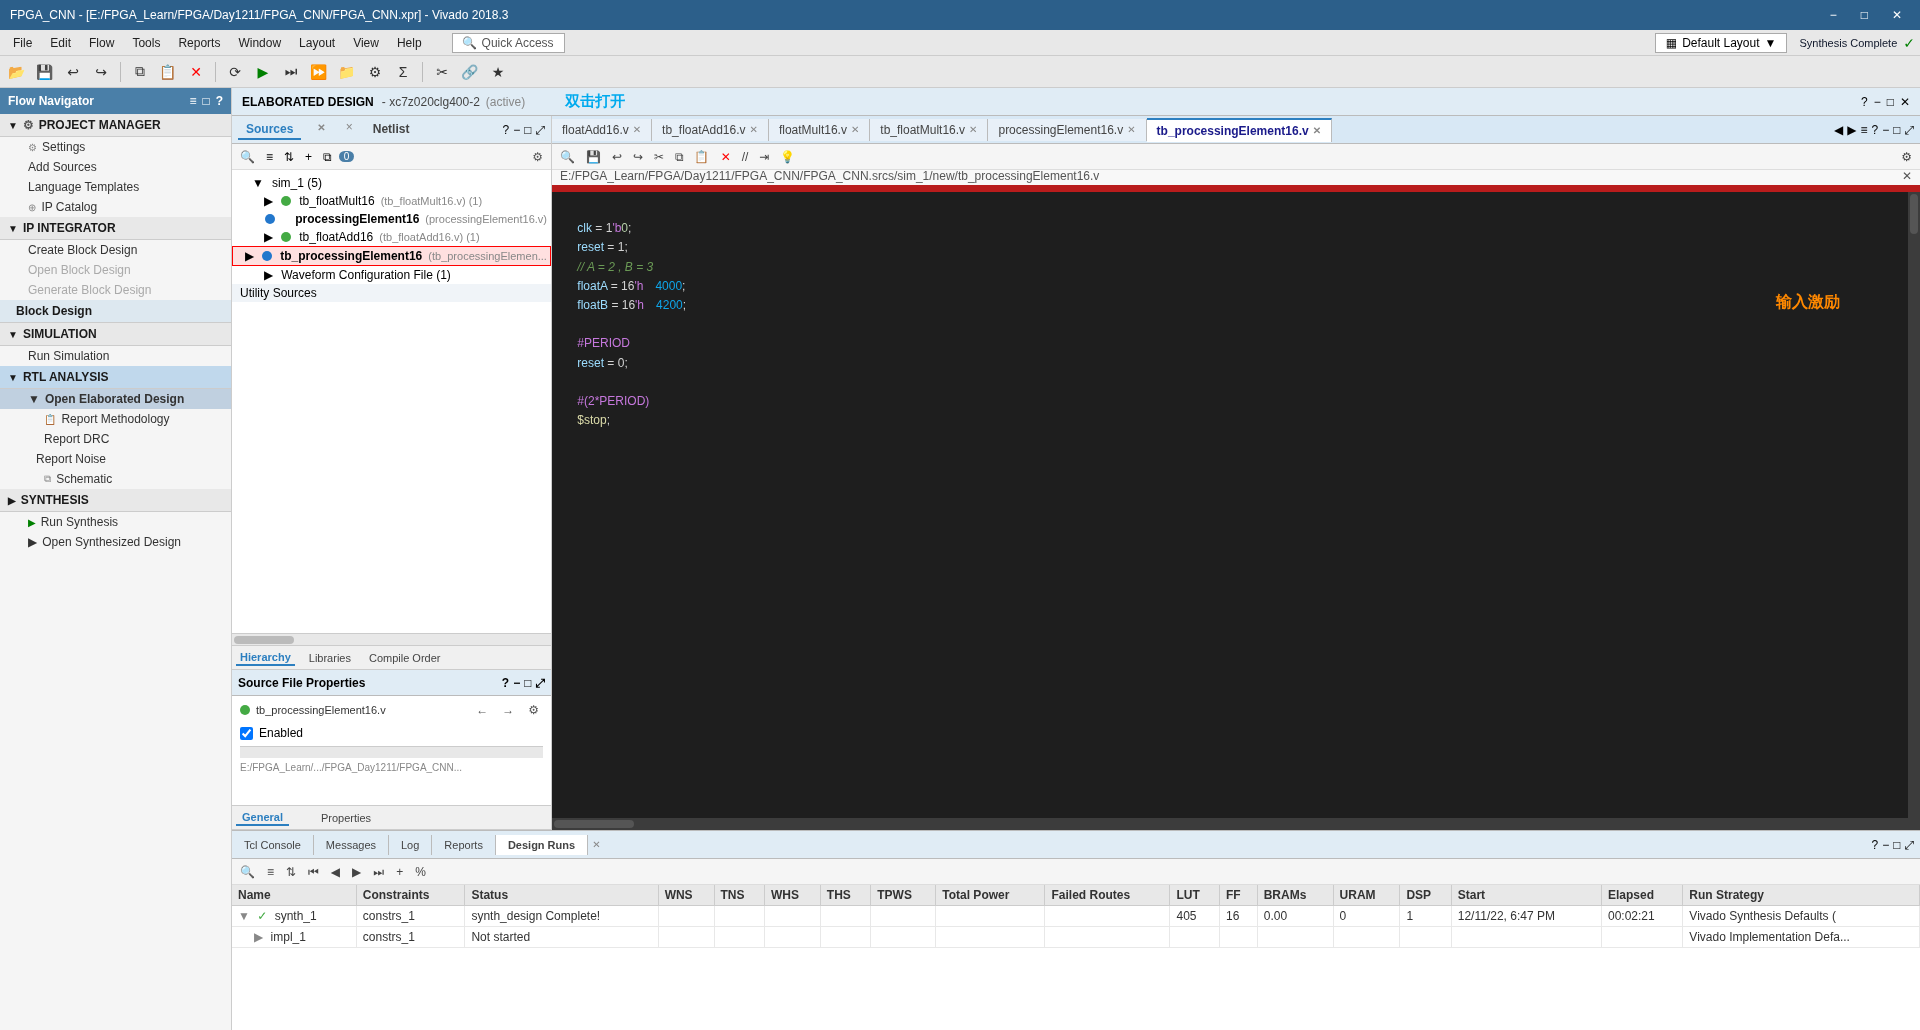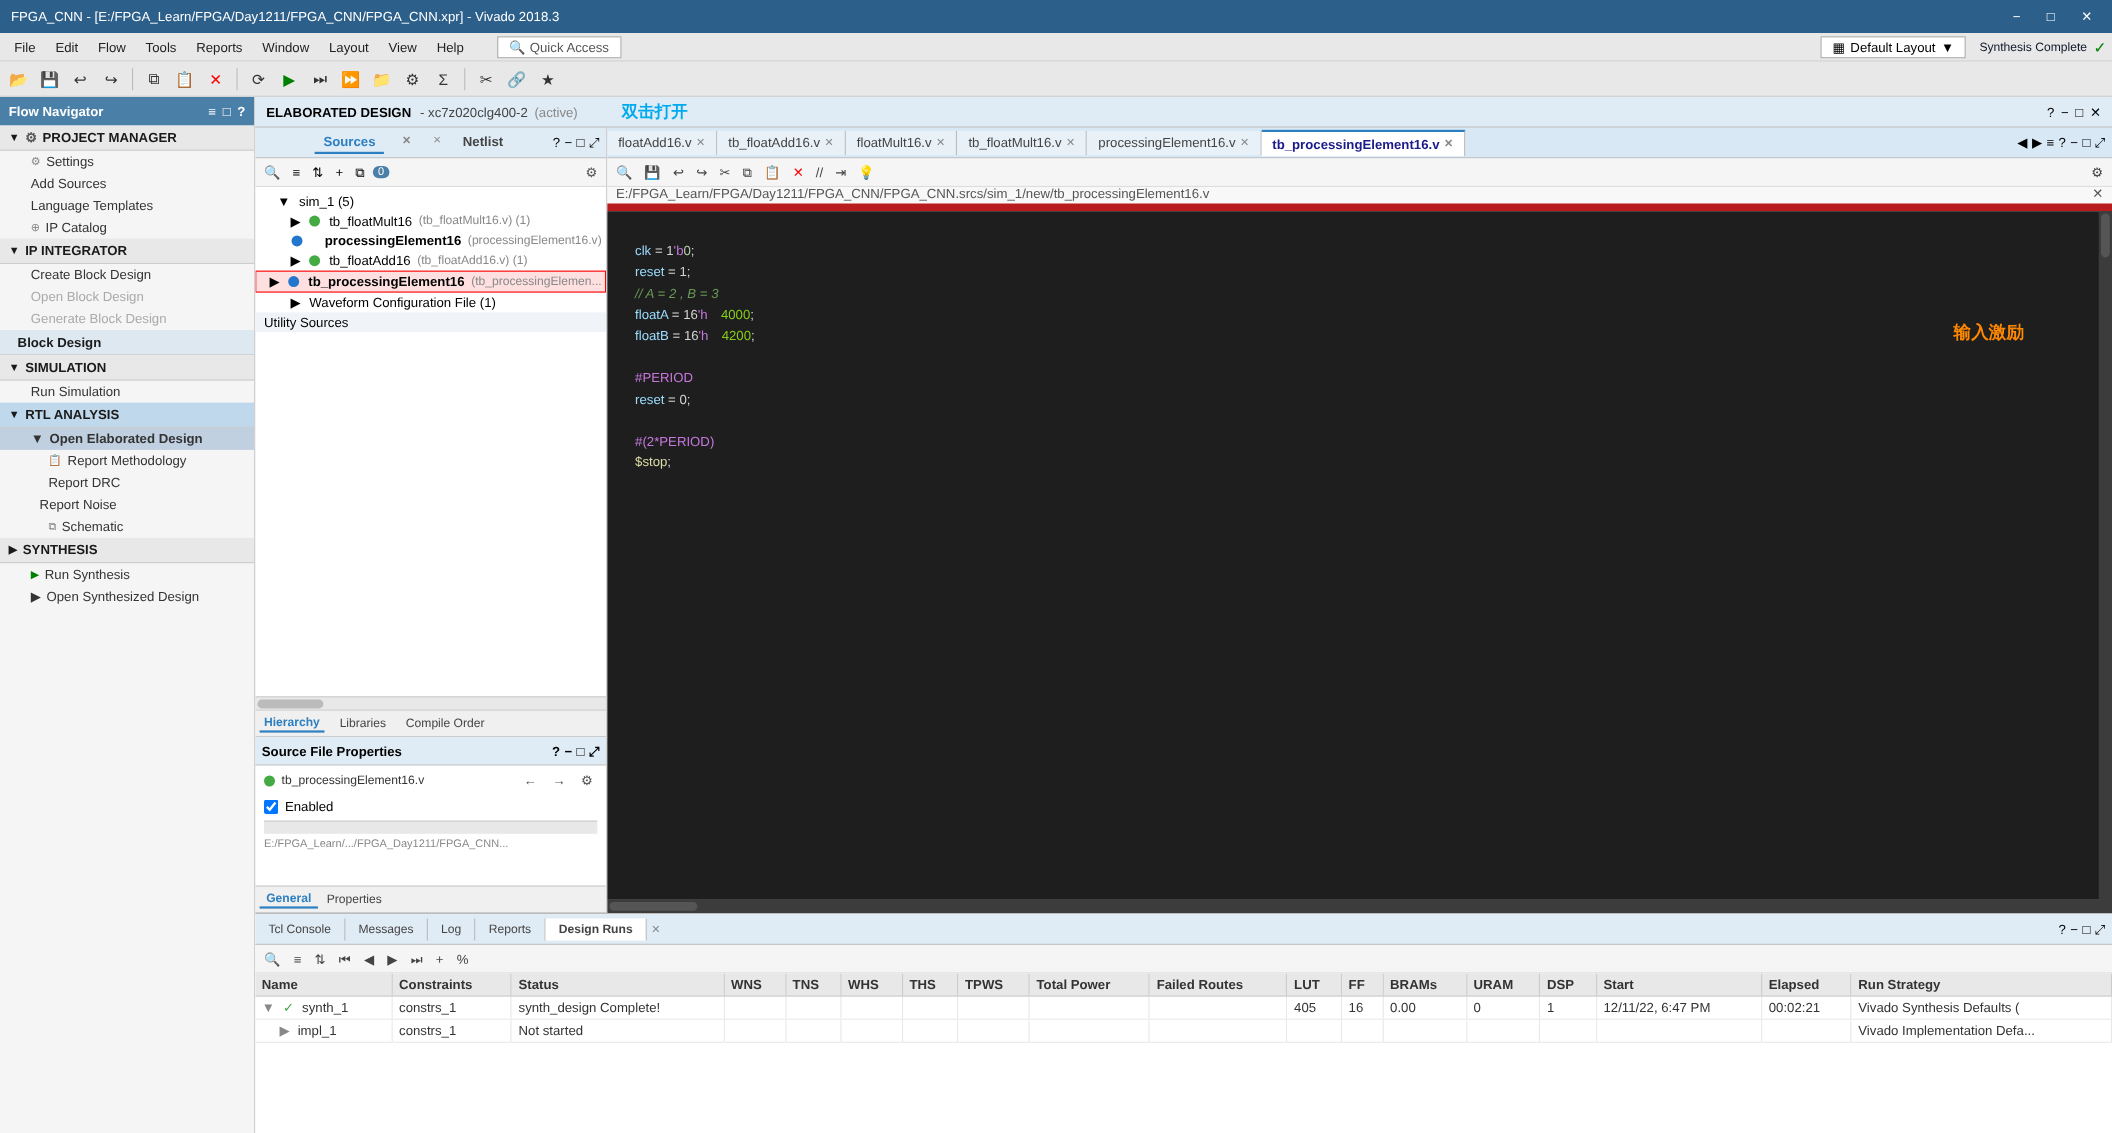--- a/index.html
+++ b/index.html
@@ -169,21 +169,21 @@
       justify-content: space-between;
       height: 28px;
     }
     #sources-header .tabs { display: flex; gap: 8px; }
     #sources-header .tab {
       padding: 2px 8px;
       cursor: pointer;
       color: #444;
       font-weight: bold;
     }
-    #sources-header .tab.active { border-bottom: 2px solid #2c7fc0; color: #2c7fc0; margin-left: 48px; }
+    #sources-header .tab.active { border-bottom: 2px solid #2c7fc0; color: #2c7fc0; }
     #sources-header .tab.close { font-size: 10px; color: #888; }
     #sources-toolbar {
       background: #f5f5f5;
       padding: 2px 4px;
       display: flex;
       align-items: center;
       gap: 3px;
       border-bottom: 1px solid #ddd;
       height: 26px;
     }
@@ -283,21 +283,21 @@
     #sfp-content .arrow-btn { cursor: pointer; font-size: 12px; padding: 1px 4px; color: #555; }
     #sfp-content .gear-btn { cursor: pointer; font-size: 12px; padding: 1px 4px; color: #555; }
     #sfp-scroll { height: 12px; background: #e8e8e8; border-top: 1px solid #ccc; }
     .checkbox-row { display: flex; align-items: center; gap: 6px; padding: 2px 0; }
     .path-text { color: #888; font-size: 10px; overflow: hidden; text-overflow: ellipsis; white-space: nowrap; }
     #sfp-tabs {
       background: #f0f0f0;
       border-top: 1px solid #ccc;
       display: flex;
       padding: 2px 4px;
-      gap: 2px;
+      gap: 26px;
       height: 24px;
       align-items: center;
     }
     #sfp-tabs .tab {
       cursor: pointer;
       color: #444;
       font-size: 11px;
       padding: 1px 6px;
     }
     #sfp-tabs .tab.active { font-weight: bold; border-bottom: 2px solid #2c7fc0; color: #2c7fc0; }
@@ -385,21 +385,21 @@
       flex: 1;
       padding: 8px 12px;
       line-height: 1.6;
       white-space: pre;
     }
     .num { color: #b5cea8; }
     .comment { color: #6a9955; font-style: italic; }
     .func { color: #dcdcaa; }
     .var { color: #9cdcfe; }
     .punct { color: #d4d4d4; }
-    .hl-green { color: #84cc16; padding-left: 12px; }
+    .hl-green { color: #0ea5e9; padding-left: 12px; }
     .hl-pink { color: #c678dd; }
     
     
     #code-hscroll {
       height: 12px;
       background: #3c3c3c;
       display: flex;
       align-items: center;
       padding: 0 2px;
     }

